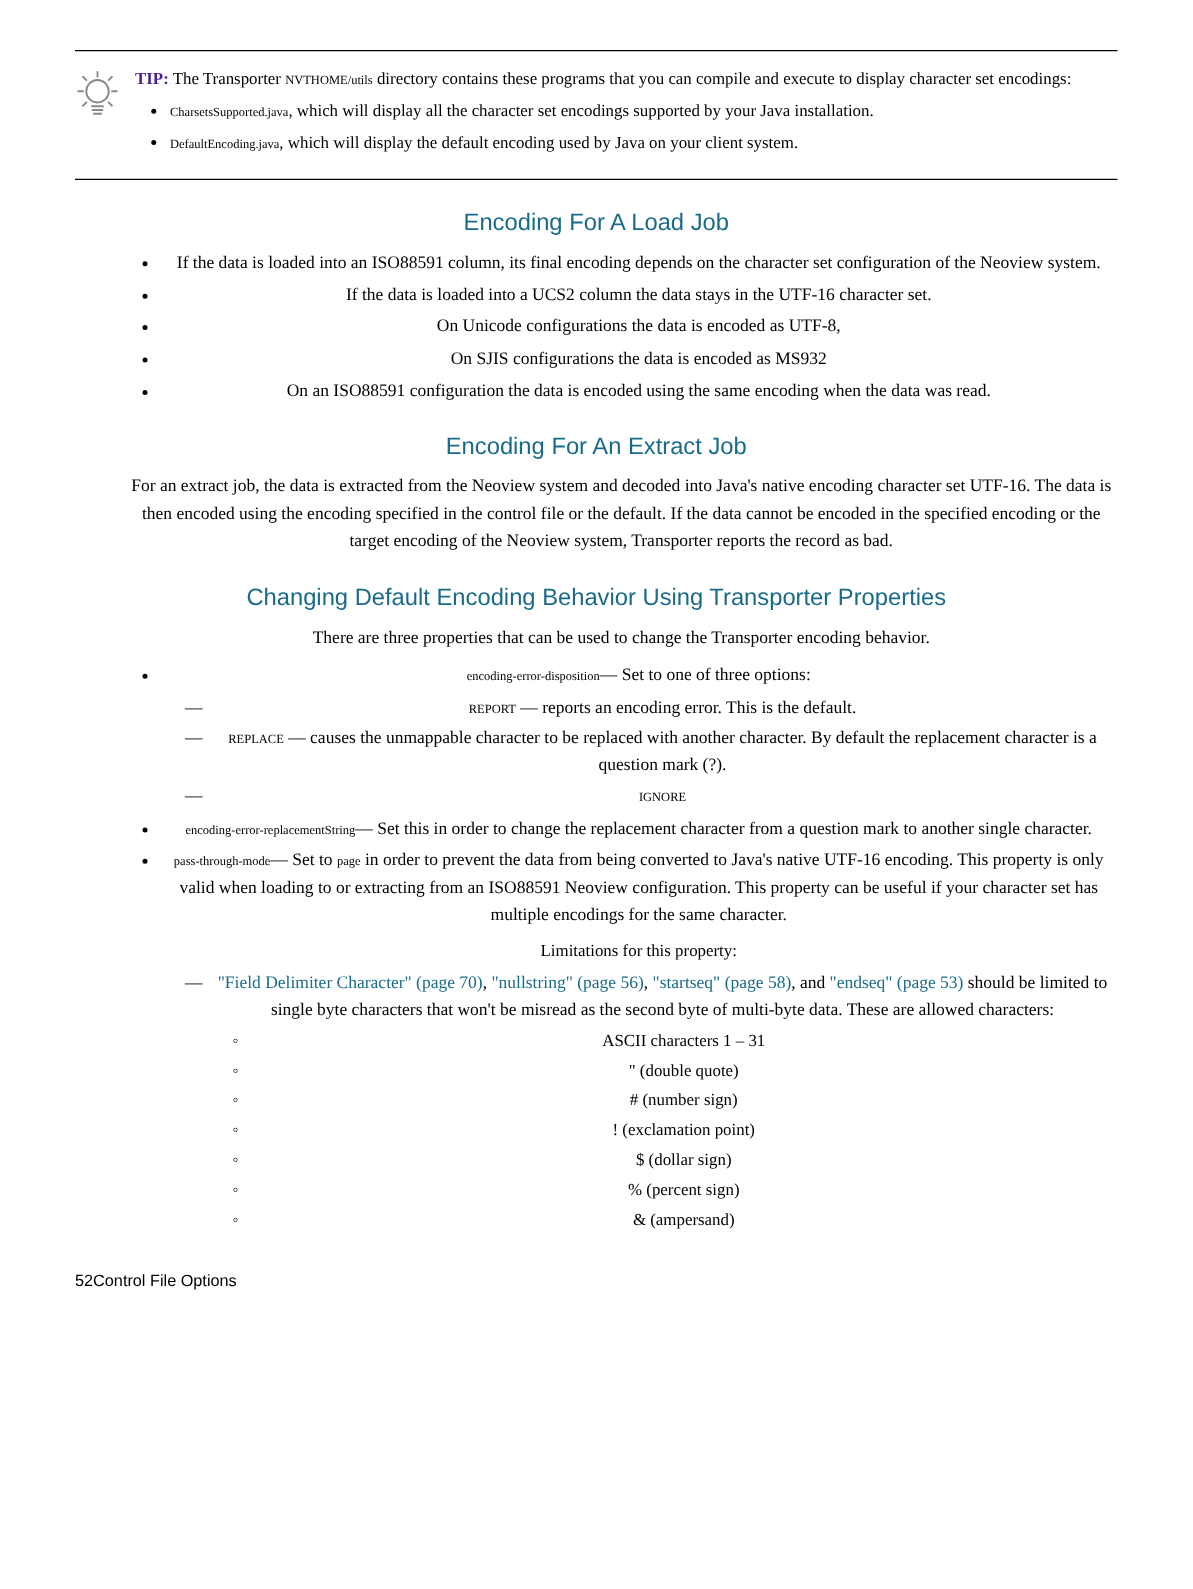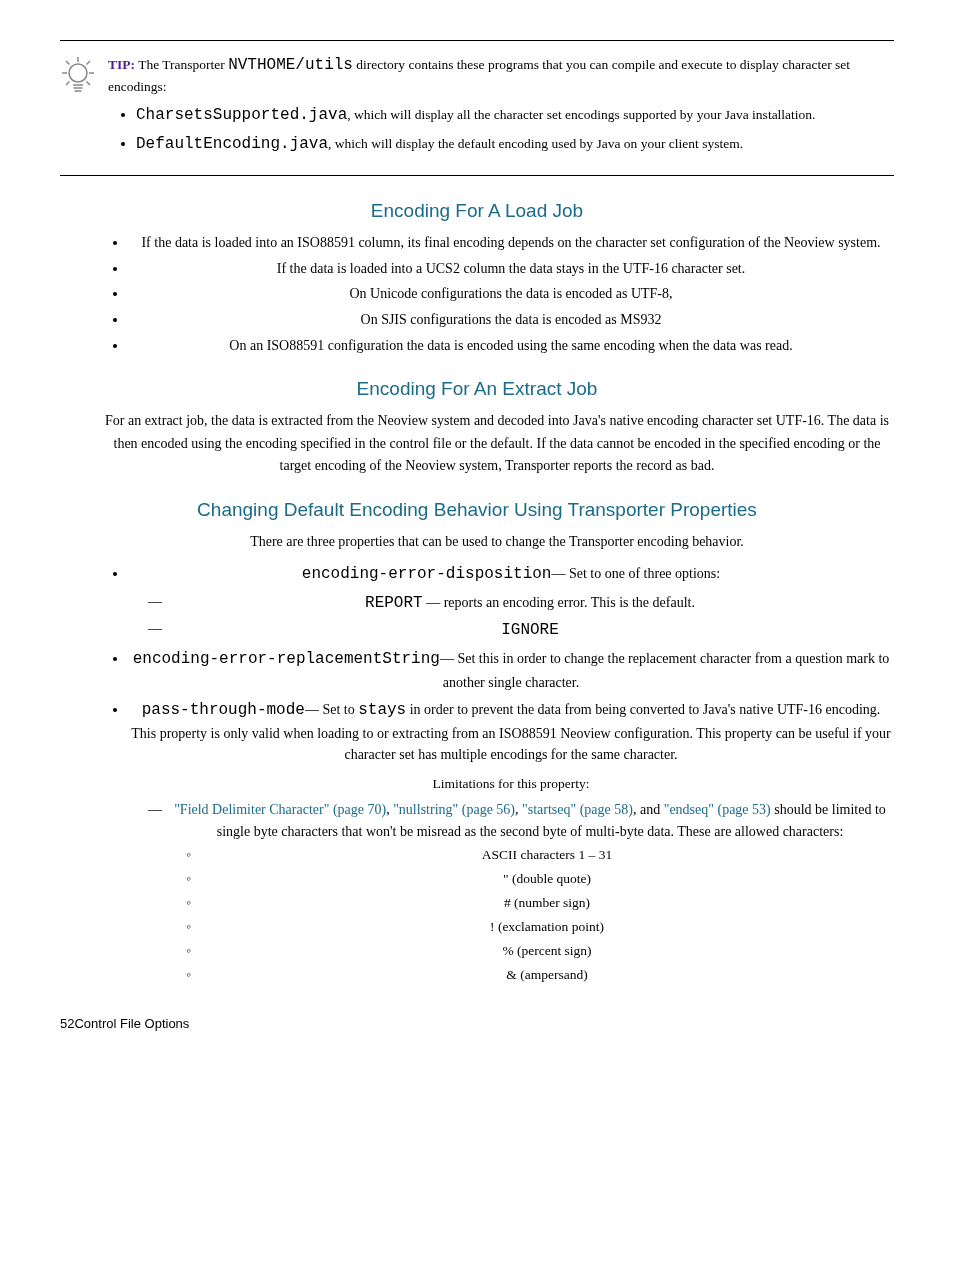--- a/index.html
+++ b/index.html
@@ -29,22 +29,22 @@
       flex: 1;
       font-size: 13.5px;
       line-height: 1.5;
     }
     .tip-label {
       font-family: Liberation Serif, serif;
       font-weight: bold;
       color: #4c1d95;
     }
     code, .mono {
-      font-family: Liberation Mono, monospace;
-      font-size: 16px;
+      font-family: Liberation Serif, serif;
+      font-size: 10px;
     }
     ul {
       list-style: disc;
       margin-left: 28px;
       margin-top: 6px;
       margin-bottom: 6px;
     }
     ul li {
       margin-bottom: 4px;
       line-height: 1.55;
@@ -183,41 +183,43 @@
 <div class="section">
   <h2 class="section-heading">Changing Default Encoding Behavior Using Transporter Properties</h2>
   <div class="section-body">
     <p>There are three properties that can be used to change the Transporter encoding behavior.</p>
     <ul>
 
       <li>
         <code>encoding-error-disposition</code><span>— Set to one of three options:</span>
         <ul class="dash-list">
           <li><code>REPORT</code><span> — reports an encoding error. This is the default.</span></li>
+          <li><code>REPLACE</code><span> — causes the unmappable character to be replaced with another character. By default the replacement character is a question mark (?).</span></li>
           <li><code>IGNORE</code></li>
         </ul>
       </li>
 
       <li>
         <code>encoding-error-replacementString</code><span>— Set this in order to change the replacement character from a question mark to another single character.</span>
       </li>
 
       <li>
-        <code>pass-through-mode</code><span>— Set to </span><code>stays</code><span> in order to prevent the data from being converted to Java's native UTF-16 encoding. This property is only valid when loading to or extracting from an ISO88591 Neoview configuration. This property can be useful if your character set has multiple encodings for the same character.</span>
+        <code>pass-through-mode</code><span>— Set to </span><code>page</code><span> in order to prevent the data from being converted to Java's native UTF-16 encoding. This property is only valid when loading to or extracting from an ISO88591 Neoview configuration. This property can be useful if your character set has multiple encodings for the same character.</span>
         <div class="limitations-label" style="margin-left:0; margin-top:8px;">Limitations for this property:</div>
         <ul class="dash-list">
           <li>
             <span>
               <span class="link-text">"Field Delimiter Character" (page 70)</span>, <span class="link-text">"nullstring" (page 56)</span>, <span class="link-text">"startseq" (page 58)</span>, and <span class="link-text">"endseq" (page 53)</span>
             </span><span> should be limited to single byte characters that won't be misread as the second byte of multi-byte data. These are allowed characters:</span>
             <ul class="sub-dash-list">
               <li>ASCII characters 1 – 31</li>
               <li>" (double quote)</li>
               <li># (number sign)</li>
               <li>! (exclamation point)</li>
+              <li>$ (dollar sign)</li>
               <li>% (percent sign)</li>
               <li>&amp; (ampersand)</li>
             </ul>
           </li>
         </ul>
       </li>
     </ul>
   </div>
 </div>
 

